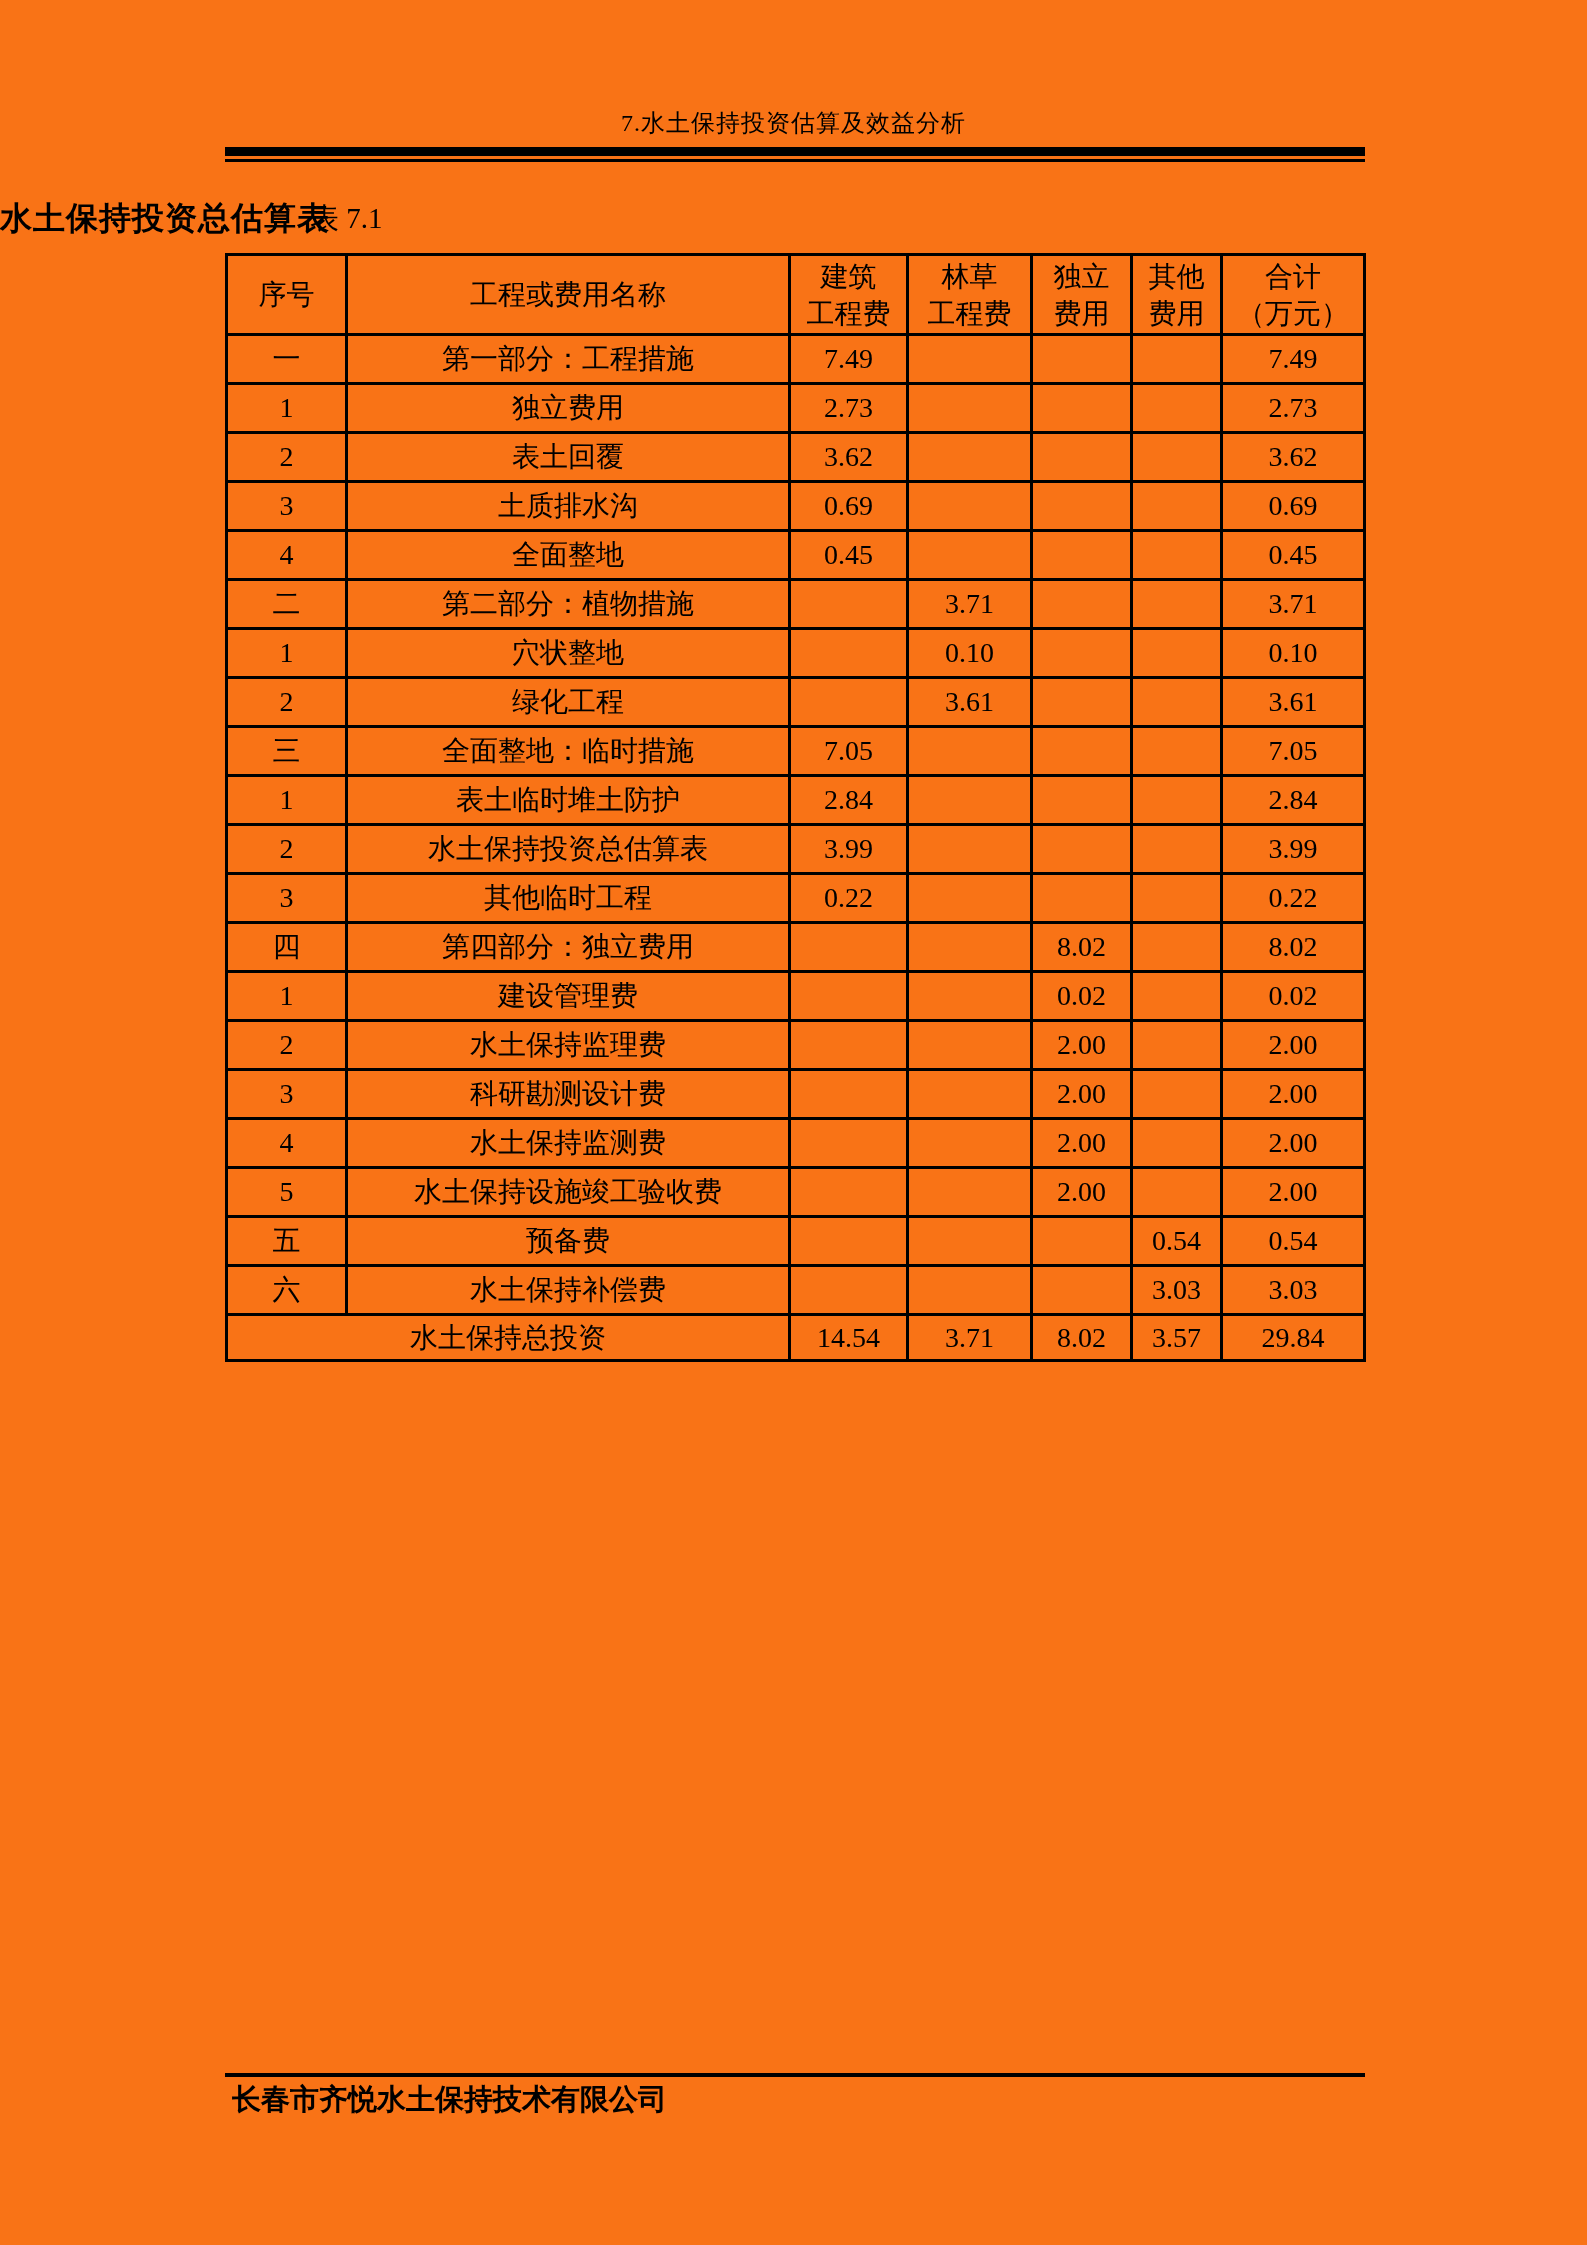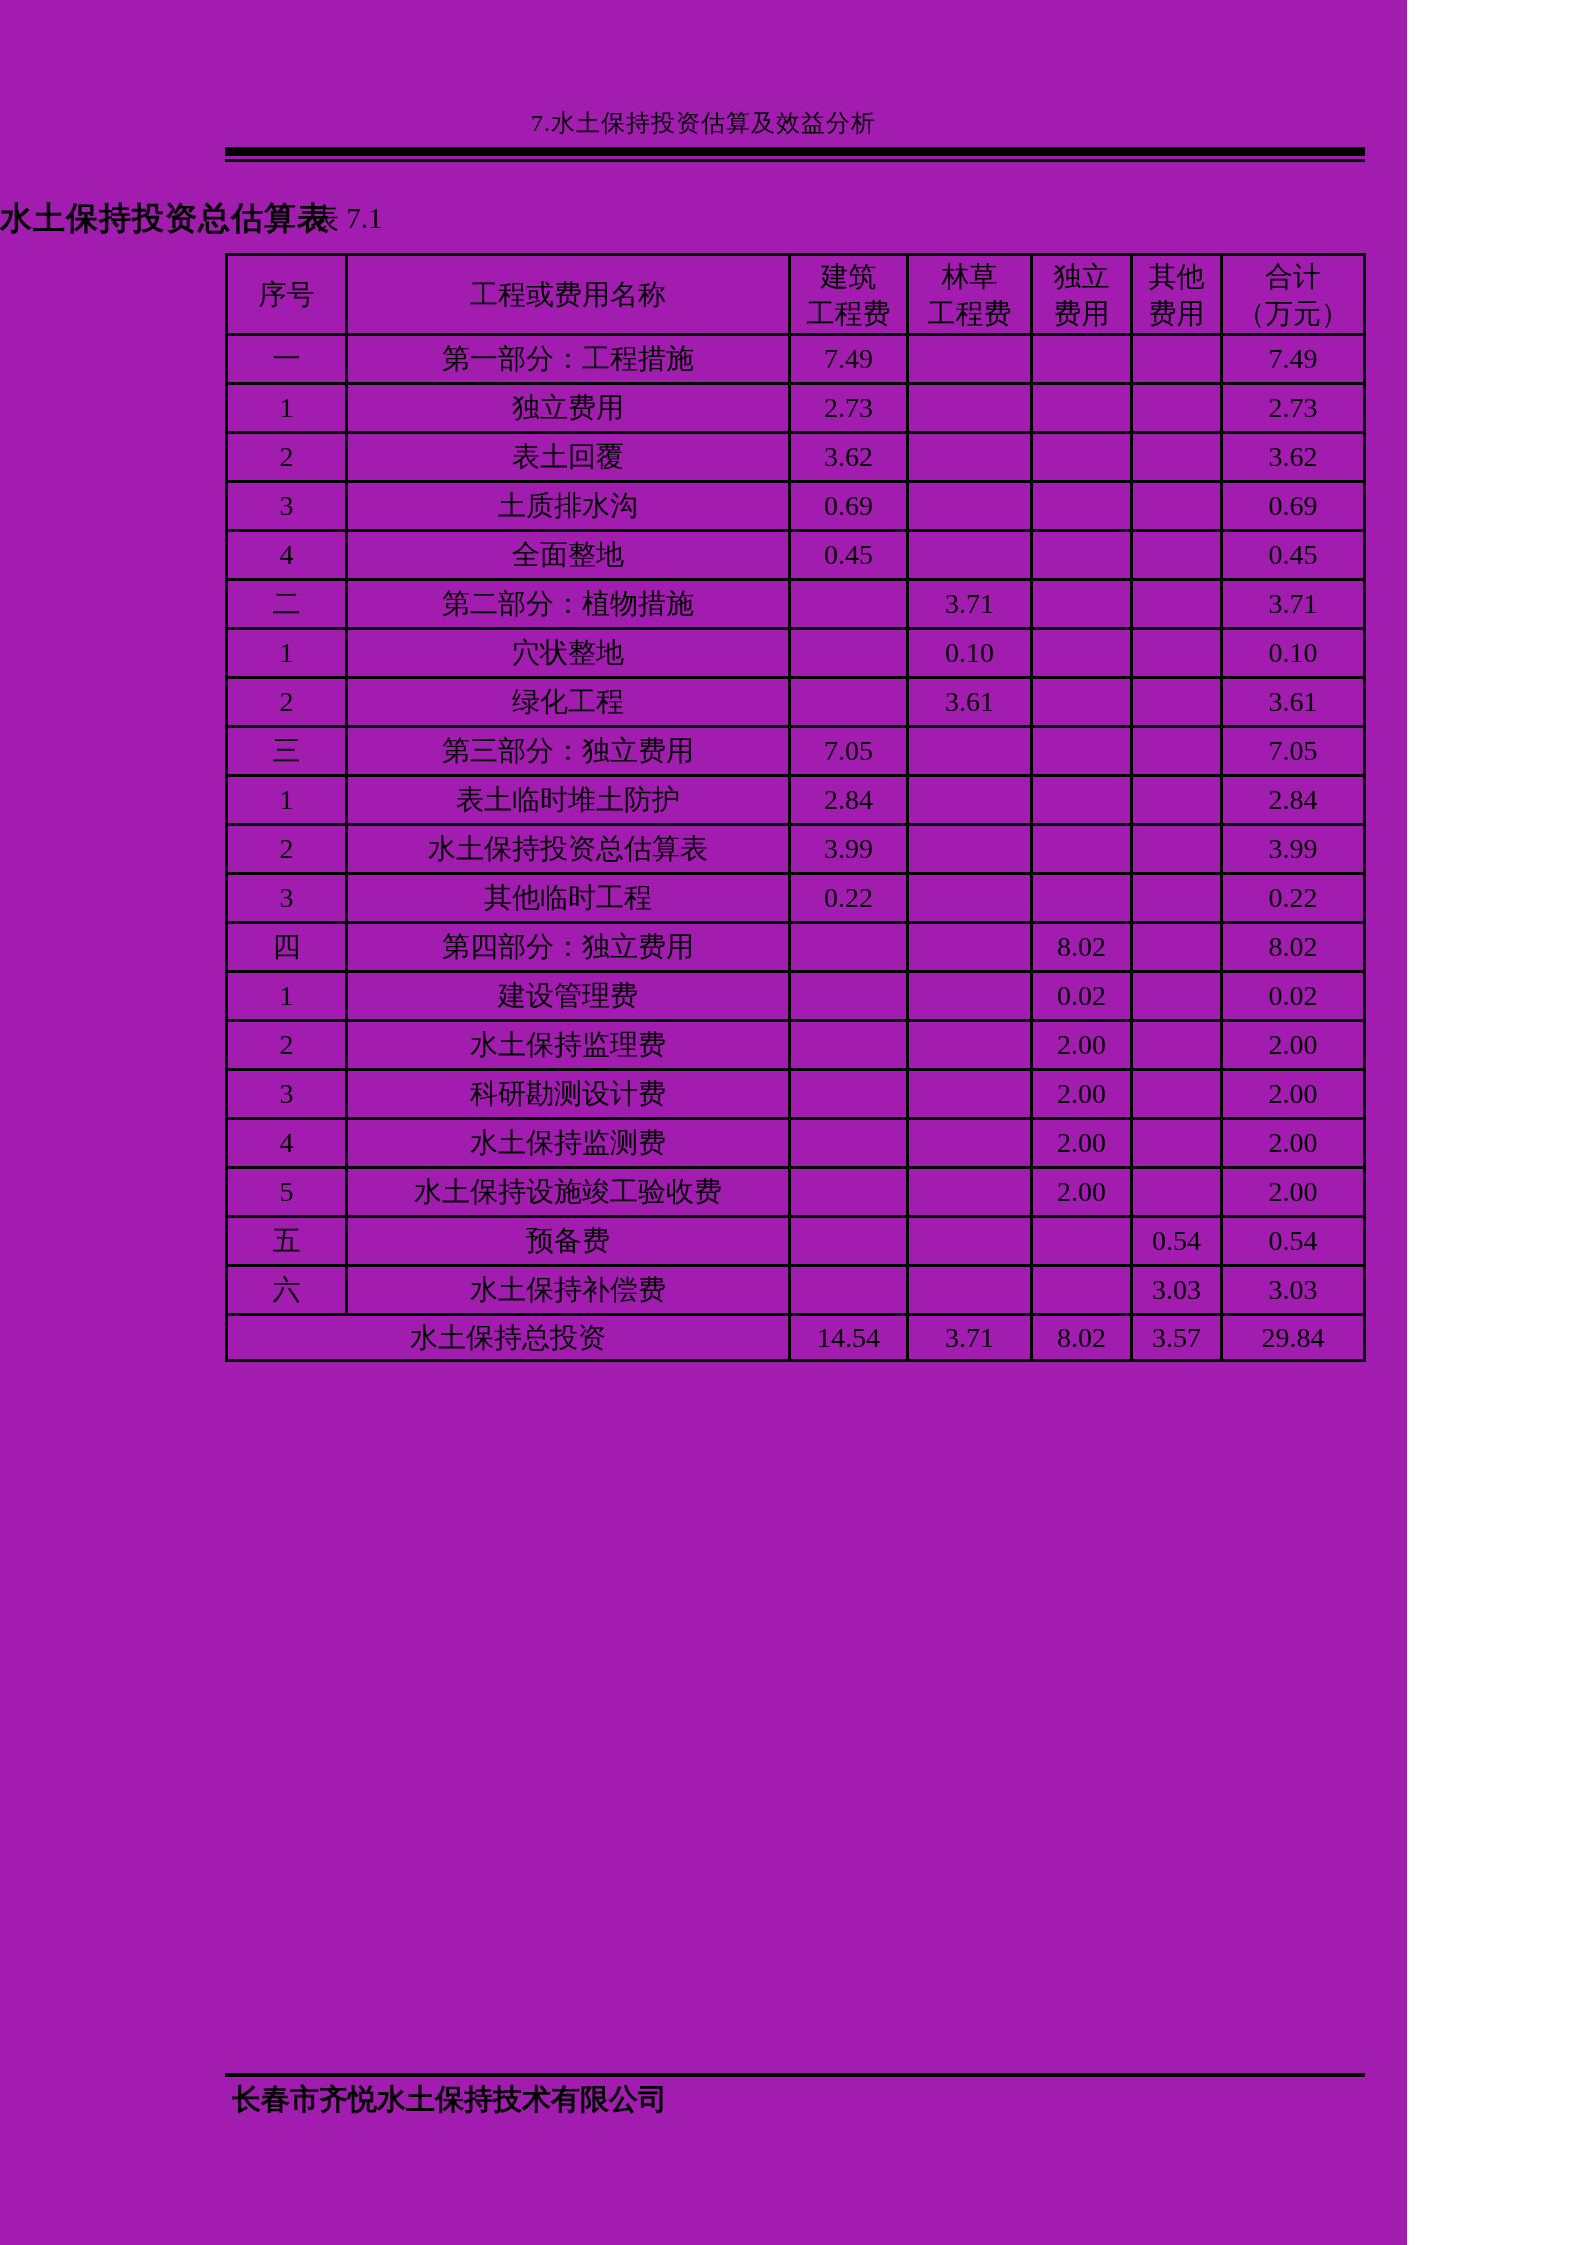--- a/index.html
+++ b/index.html
@@ -2,23 +2,23 @@
 <html><head>
 <meta charset="utf-8">
 <style>
   html, body {
     margin: 0;
     padding: 0;
     background: #ffffff;
   }
   .page {
     position: relative;
-    width: 1407px;
+    width: 1587px;
     height: 2245px;
-    background: #a21caf;
+    background: #f97316;
     color: #000000;
     font-family: "Liberation Serif", "DejaVu Serif", serif;
     overflow: hidden;
   }
 
   
   .doc-header-title {
     position: absolute;
     top: 108px;
     left: 0;
@@ -233,21 +233,21 @@
           <td>2</td>
           <td>绿化工程</td>
           <td></td>
           <td>3.61</td>
           <td></td>
           <td></td>
           <td>3.61</td>
         </tr>
         <tr class="data-row">
           <td>三</td>
-          <td>第三部分：独立费用</td>
+          <td>全面整地：临时措施</td>
           <td>7.05</td>
           <td></td>
           <td></td>
           <td></td>
           <td>7.05</td>
         </tr>
         <tr class="data-row">
           <td>1</td>
           <td>表土临时堆土防护</td>
           <td>2.84</td>

